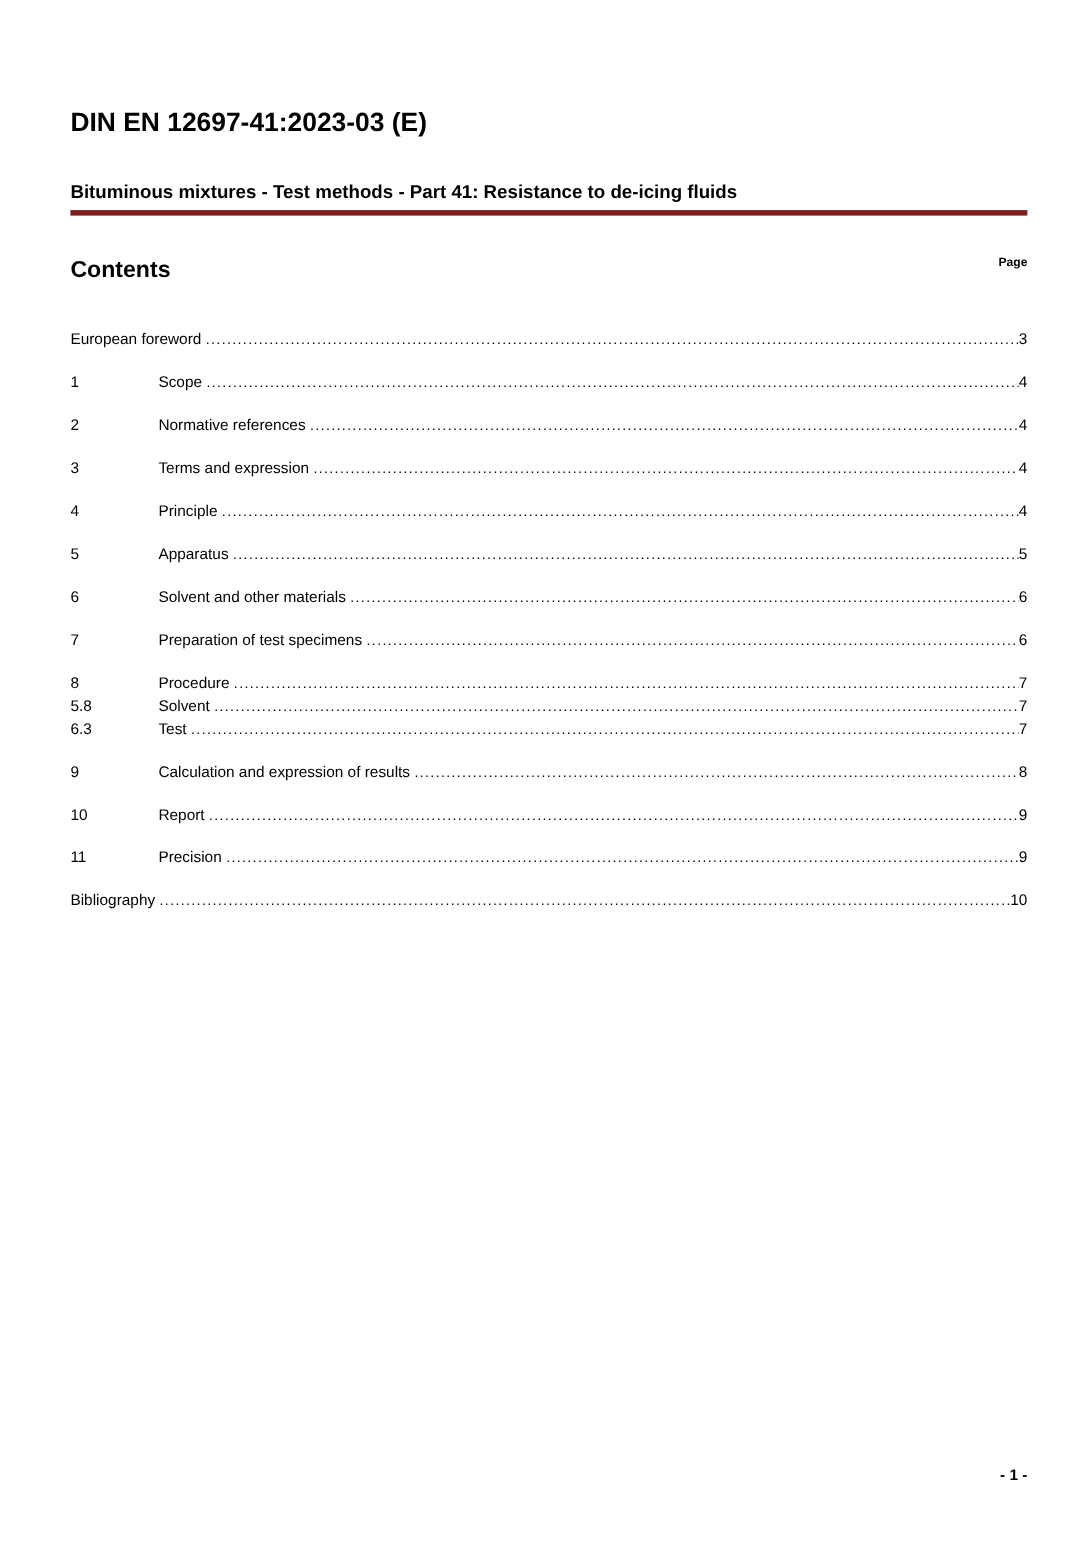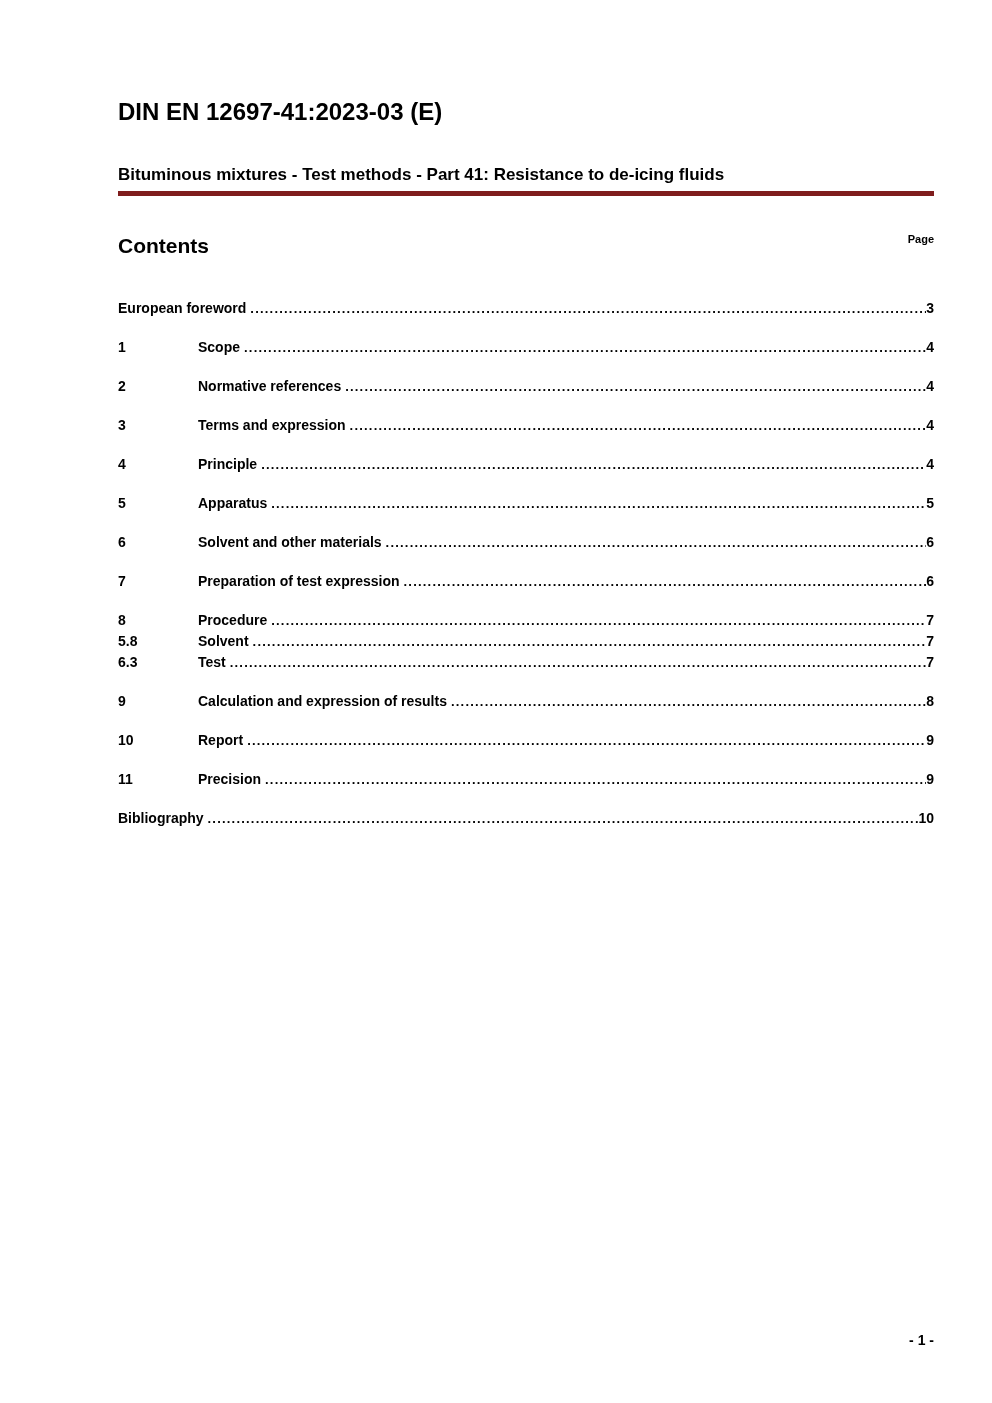--- a/index.html
+++ b/index.html
@@ -13,21 +13,21 @@
     position: relative;
     font-family: "Liberation Sans", "DejaVu Sans", sans-serif;
     color: #000000;
     overflow: hidden;
   }
   .page {
     position: absolute;
     top: 0; left: 0;
     width: 992px;
     height: 1403px;
-    padding: 98px 58px 0 118px;
+    padding: 98px 58px 0 64px;
     box-sizing: border-box;
   }
   .doc-title {
     font-size: 24px;
     font-weight: bold;
     line-height: 28px;
     letter-spacing: 0px;
     margin: 0;
   }
   .doc-subtitle {
@@ -54,21 +54,21 @@
     font-weight: bold;
   }
   .toc {
     margin-top: 40px;
   }
   .toc-row {
     display: flex;
     align-items: baseline;
     line-height: 20px;
     font-size: 14px;
-    font-weight: bold;
+    font-weight: normal;
     margin-top: 18px;
   }
   .toc-row.first { margin-top: 0; }
   .toc-row.sub { margin-top: 0px; }
   .toc-num {
     flex: 0 0 80px;
     white-space: nowrap;
   }
   .toc-title {
     flex: 0 0 auto;
@@ -155,21 +155,21 @@
 
     <div class="toc-row">
       <span class="toc-num">6</span>
       <span class="toc-title">Solvent and other materials</span>
       <span class="toc-leader">................................................................................................................................................................................................................................................................................................................................................................................................................</span>
       <span class="toc-page">6</span>
     </div>
 
     <div class="toc-row">
       <span class="toc-num">7</span>
-      <span class="toc-title">Preparation of test expression</span>
+      <span class="toc-title">Preparation of test specimens</span>
       <span class="toc-leader">................................................................................................................................................................................................................................................................................................................................................................................................................</span>
       <span class="toc-page">6</span>
     </div>
 
     <div class="toc-row">
       <span class="toc-num">8</span>
       <span class="toc-title">Procedure</span>
       <span class="toc-leader">................................................................................................................................................................................................................................................................................................................................................................................................................</span>
       <span class="toc-page">7</span>
     </div>

